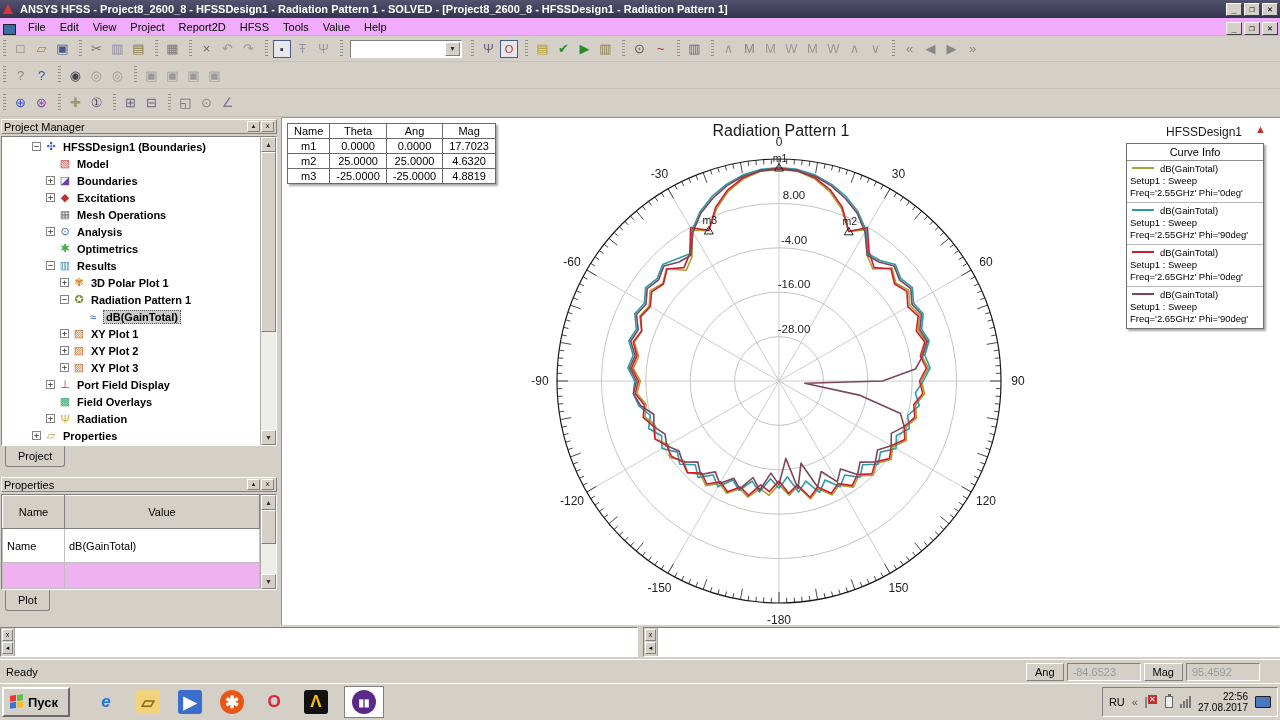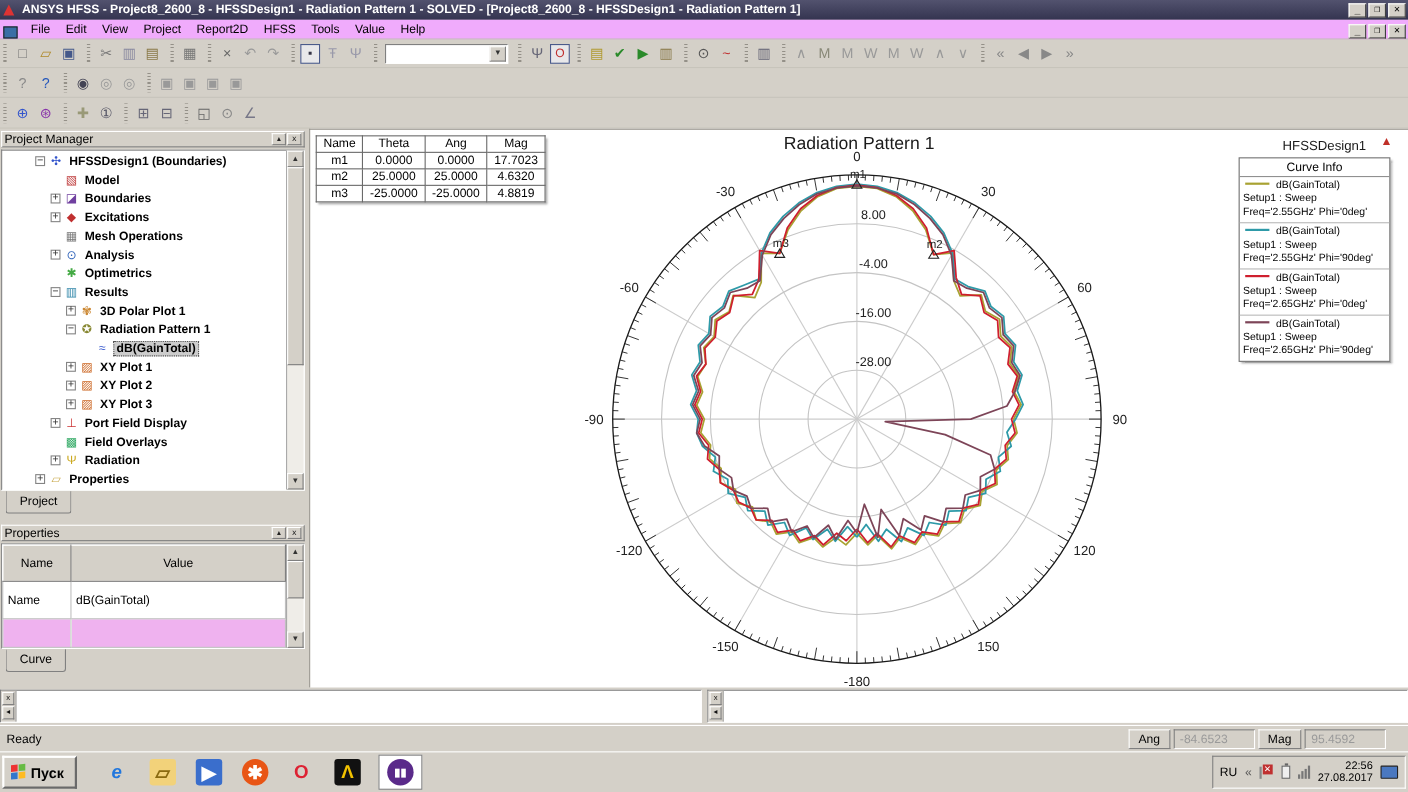--- a/index.html
+++ b/index.html
@@ -408,21 +408,21 @@
               </tbody>
             </table>
           <div class="vscroll">
             <div class="sbtn">▲</div>
             <div class="sthumb" style="height:34px"></div>
             <div style="flex:1"></div>
             <div class="sbtn">▼</div>
           </div>
         </div>
         <div class="tabrow">
-          <span class="tab">Curve</span>
+          <span class="tab">Plot</span>
         </div>
       </div>
     </div>
 
     <div class="plotwin">
       <svg id="polar" width="999" height="506">
           <line x1="497" y1="263" x2="497" y2="41" stroke="#cccccc" stroke-width="1"></line>
           <line x1="497" y1="263" x2="608" y2="70.74236035985462" stroke="#cccccc" stroke-width="1"></line>
           <line x1="497" y1="263" x2="689.2576396401454" y2="151.99999999999997" stroke="#cccccc" stroke-width="1"></line>
           <line x1="497" y1="263" x2="719" y2="263" stroke="#cccccc" stroke-width="1"></line>

